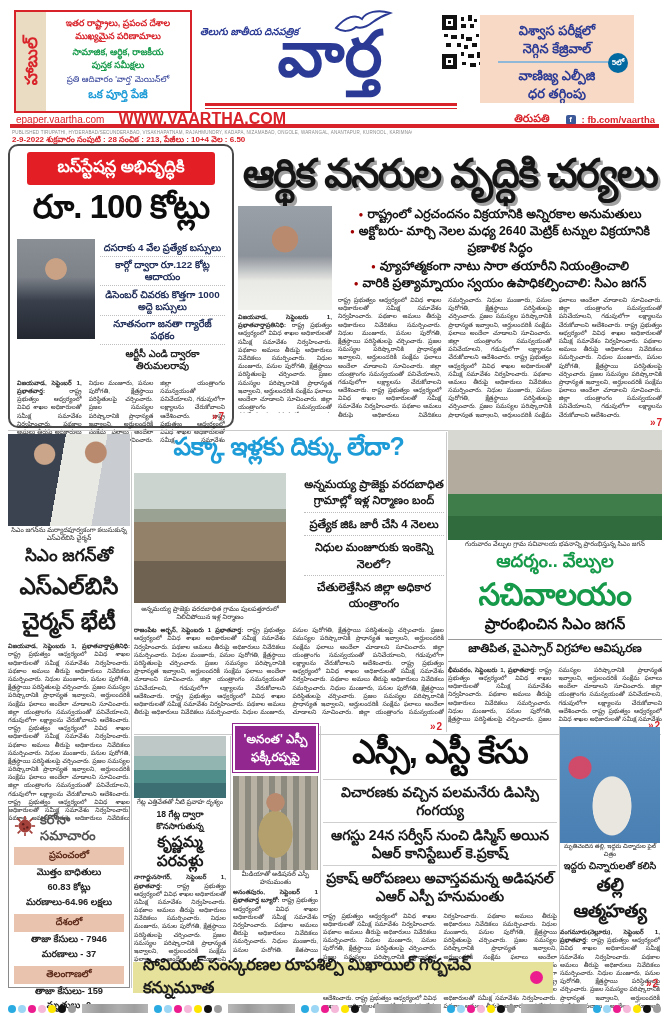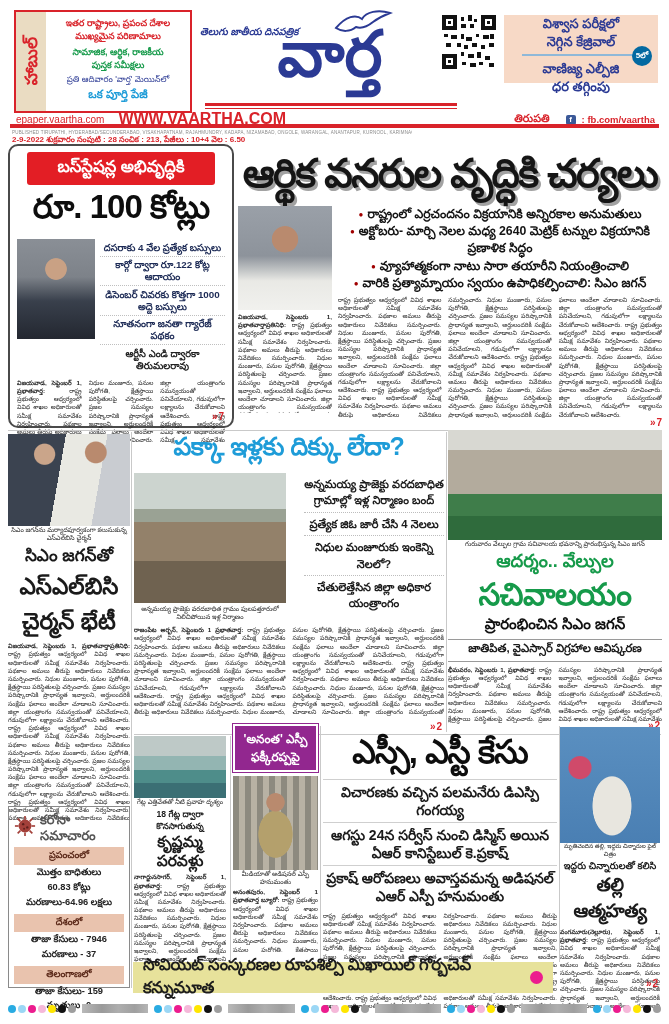--- a/index.html
+++ b/index.html
@@ -22,21 +22,21 @@
   .promo-left .strip{width:30px;background:#eadcc2;display:flex;align-items:center;justify-content:center;}
   .promo-left .strip span{writing-mode:vertical-rl;transform:rotate(180deg);color:#d9232a;font-weight:700;font-size:17px;}
   .promo-left .content{flex:1;padding:5px 6px;text-align:center;line-height:1.4;border-radius:10px;}
   .pl-red{color:#d9232a;font-weight:700;font-size:9px;}
   .pl-green{color:#169a4a;font-weight:700;font-size:9px;}
   .pl-navy{color:#2b3a94;font-size:8.5px;margin-top:3px;}
   .pl-blue{color:#1e9cd8;font-weight:700;font-size:11.5px;}
   .tagline{left:200px;top:26px;color:#2b3a94;font-size:10px;font-weight:700;font-style:italic;}
   .logo{left:205px;top:14px;width:250px;text-align:center;font-size:64px;font-weight:700;color:#2b3a94;line-height:1.25;}
   .logo-underline{left:205px;top:103px;width:252px;border-top:3px solid #d9232a;border-bottom:1px solid #d9232a;height:2px;}
-  .promo-right{left:504px;top:15px;width:154px;height:68px;background:#f7d9c6;text-align:center;box-sizing:border-box;}
+  .promo-right{left:480px;top:15px;width:154px;height:88px;background:#f7d9c6;text-align:center;padding-top:7px;box-sizing:border-box;}
   .pr-line{color:#2b3a94;font-weight:700;font-size:13px;line-height:1.35;}
   .pr-div{position:relative;margin:4px 18px;border-top:2px solid #8fb8d8;}
   .pr-badge{position:absolute;right:-12px;top:-10px;width:20px;height:20px;border-radius:50%;background:#0369a1;color:#fff;
             font-size:8px;font-weight:700;line-height:20px;text-align:center;}
   .links-row{left:10px;top:110px;width:649px;display:flex;align-items:center;font-size:10px;}
   .red{color:#d9232a;}
   .fbicon{display:inline-block;width:10px;height:10px;background:#3b5998;color:#fff;font-size:8px;font-weight:700;
           text-align:center;line-height:10px;border-radius:2px;margin-right:2px;}
   .main-rule{left:10px;top:124px;width:649px;height:4px;background:#d9232a;}
   .pub-row{left:12px;top:130px;width:647px;display:flex;justify-content:space-between;align-items:flex-start;flex-direction:column;}

